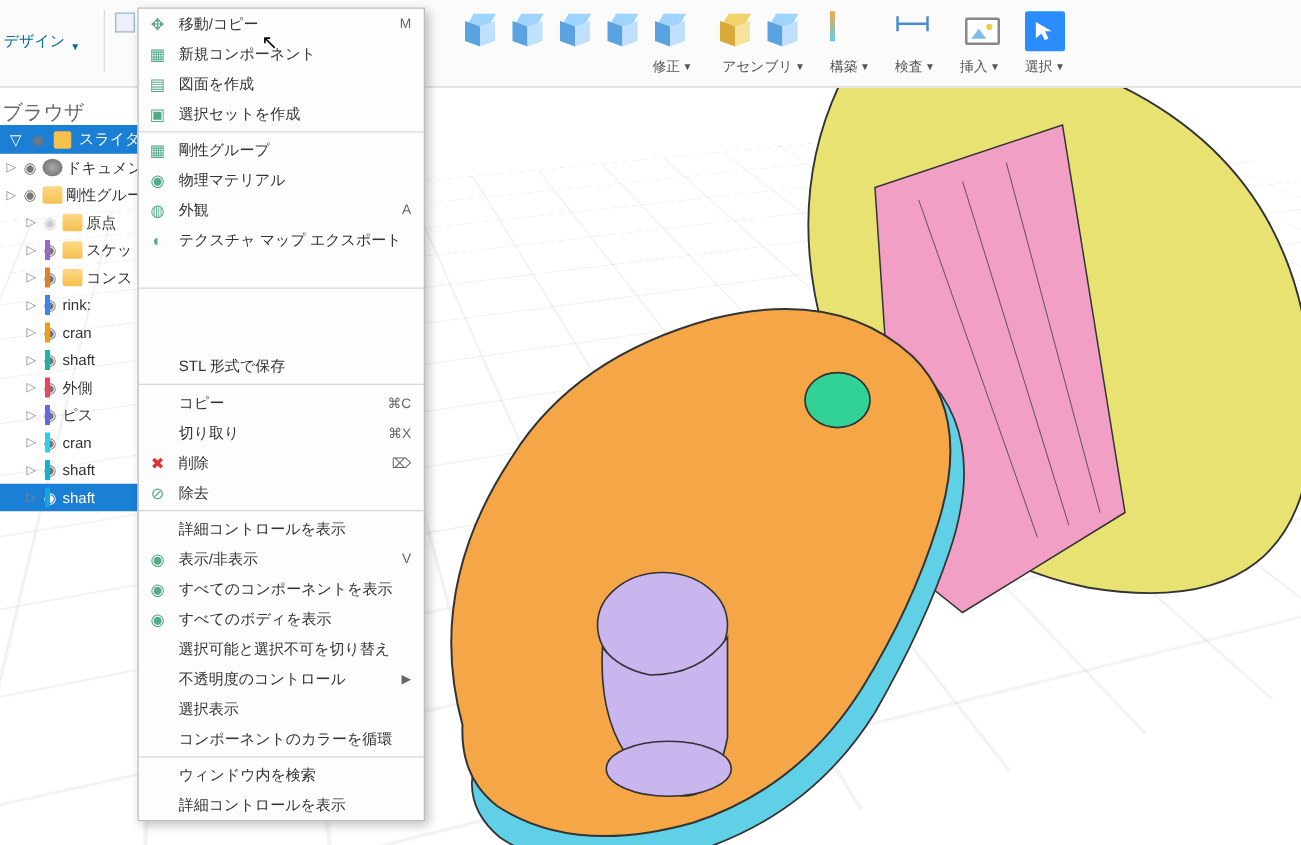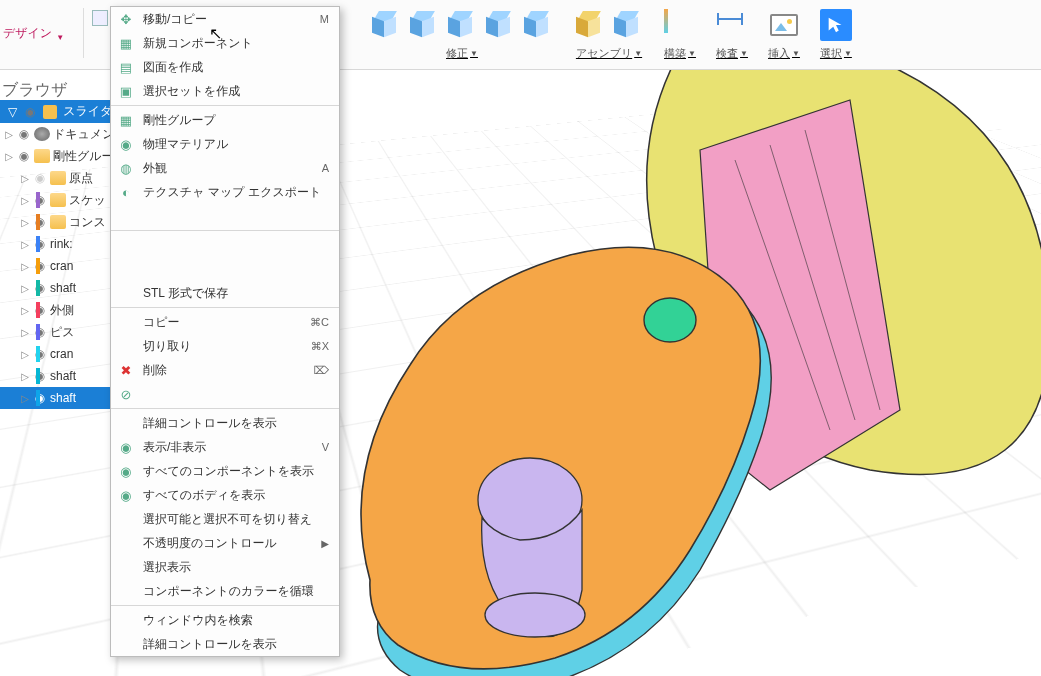--- a/index.html
+++ b/index.html
@@ -1,24 +1,24 @@
 <!DOCTYPE html>
 <html><head>
 <meta charset="utf-8">
 <style>
 *{margin:0;padding:0;box-sizing:border-box;font-family:"Hiragino Kaku Gothic Pro","Meiryo",sans-serif;}
 body{background:#f5f5f5;width:1041px;height:676px;position:relative;overflow:hidden;}
 .top-toolbar{position:absolute;top:0;left:0;right:0;height:70px;background:#fbfbfb;border-bottom:1px solid #d8d8d8;display:flex;align-items:flex-start;}
-.design-dd{position:absolute;left:3px;top:25px;font-size:12px;color:#be185d;display:flex;align-items:flex-end;gap:4px;}
+.design-dd{position:absolute;left:3px;top:25px;font-size:12px;color:#0369a1;display:flex;align-items:flex-end;gap:4px;}
 .design-dd .tri{font-size:8px;}
 .toolsep{position:absolute;left:83px;top:8px;width:1px;height:50px;background:#ddd;}
 .mini-icons{position:absolute;left:92px;top:10px;display:flex;gap:6px;}
 .mini-ico{width:16px;height:16px;border:1px solid #9bb;background:#eef;}
 .tool-groups{position:absolute;left:360px;top:6px;display:flex;gap:0;}
-.tg{display:flex;flex-direction:column;align-items:center;padding:0 10px;text-decoration:underline;}
+.tg{display:flex;flex-direction:column;align-items:flex-end;padding:0 10px;}
 .tg-icons{display:flex;gap:6px;height:38px;align-items:center;}
 .tg-label{font-size:11px;color:#555;display:flex;align-items:center;gap:2px;margin-top:2px;}
 .tg-label .tri{font-size:8px;}
 .ico3d{width:32px;height:32px;position:relative;}
 .cube{position:absolute;inset:2px;}
 .cube-top{position:absolute;left:4px;top:0;width:18px;height:10px;background:#9fd4ff;transform:skewX(-30deg);}
 .cube-left{position:absolute;left:0;top:8px;width:12px;height:16px;background:#5aa3e0;transform:skewY(20deg);}
 .cube-right{position:absolute;left:12px;top:8px;width:12px;height:16px;background:#c0e0ff;transform:skewY(-20deg);}
 .ico-img{width:28px;height:22px;background:#fff;border:2px solid #888;border-radius:2px;position:relative;}
 .ico-img:before{content:"";position:absolute;left:3px;bottom:3px;width:0;height:0;border-left:6px solid transparent;border-right:6px solid transparent;border-bottom:8px solid #7bbde8;}
@@ -360,20 +360,21 @@
       <span class="ctx-lbl">切り取り</span>
       <span class="ctx-sc">⌘X</span>
     </div>
     <div class="ctx-row">
       <span class="ctx-ico" style="color:#d33">✖</span>
       <span class="ctx-lbl">削除</span>
       <span class="ctx-sc">⌦</span>
     </div>
     <div class="ctx-row">
       <span class="ctx-ico" style="color:#5a8">⊘</span>
+      <span class="ctx-lbl">除去</span>
     </div>
     <div class="ctx-sep"></div>
     <div class="ctx-row">
       <span class="ctx-ico"></span>
       <span class="ctx-lbl">詳細コントロールを表示</span>
     </div>
     <div class="ctx-row">
       <span class="ctx-ico" style="color:#5a8">◉</span>
       <span class="ctx-lbl">表示/非表示</span>
       <span class="ctx-sc">V</span>

